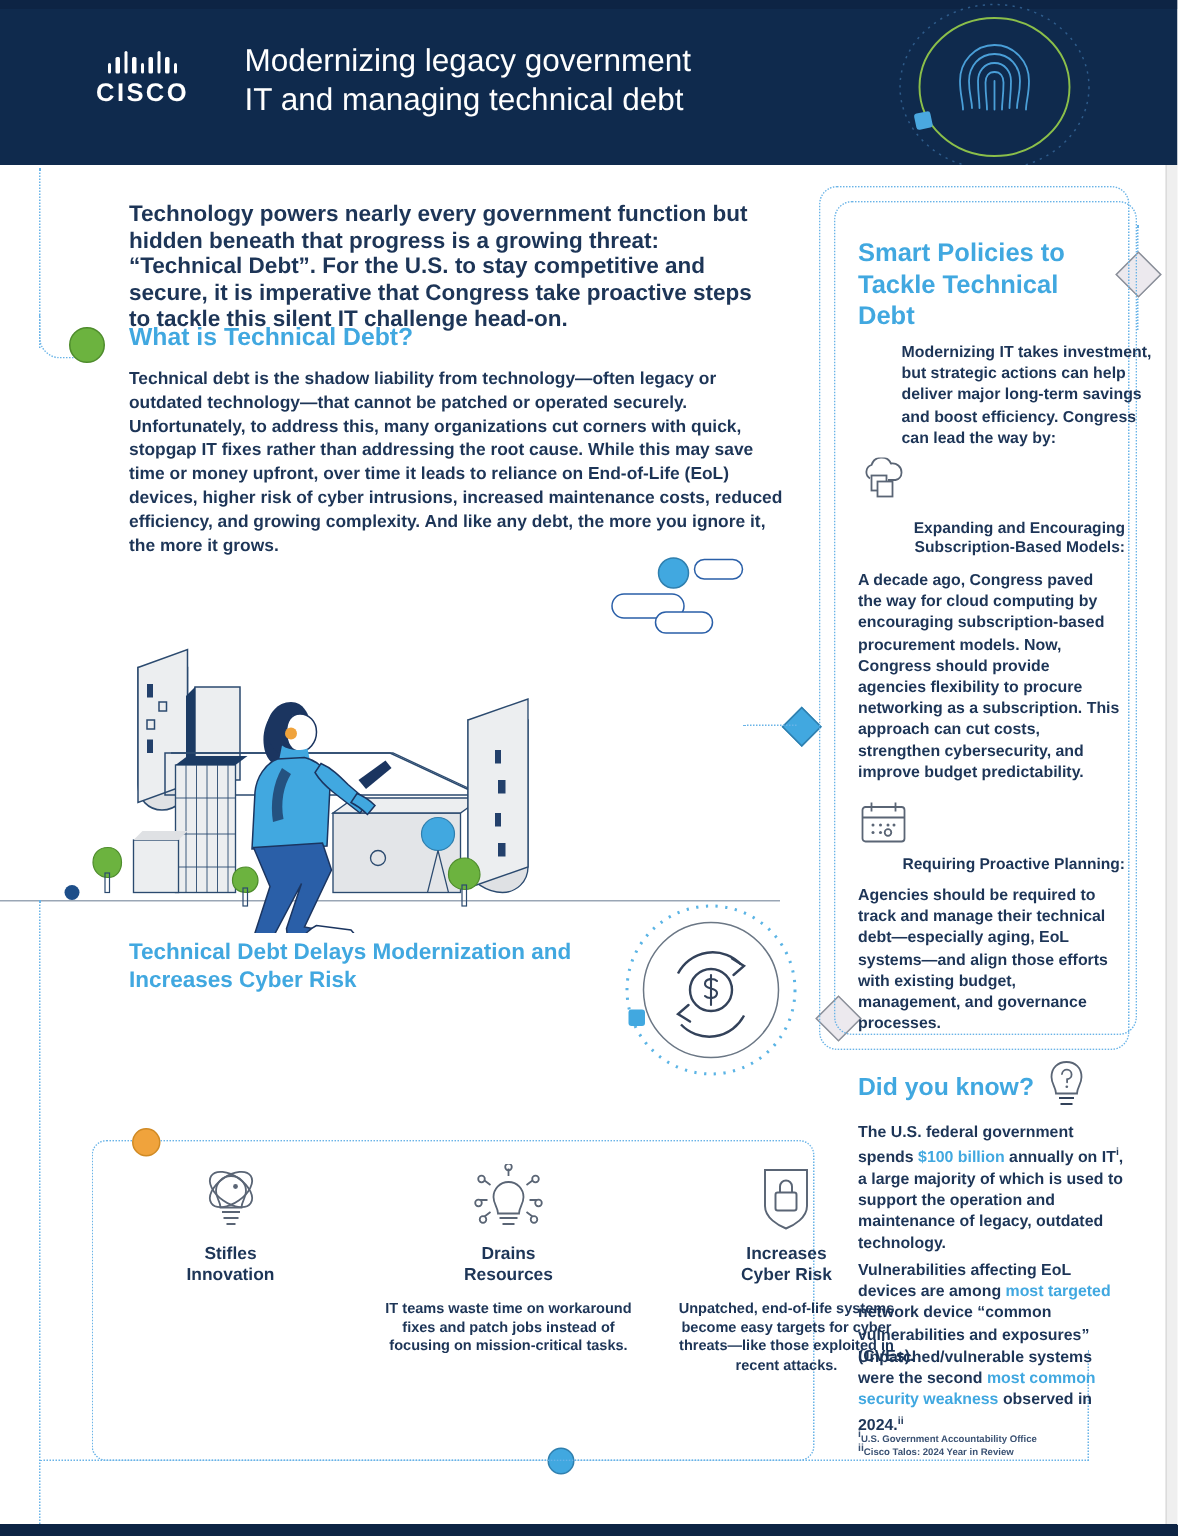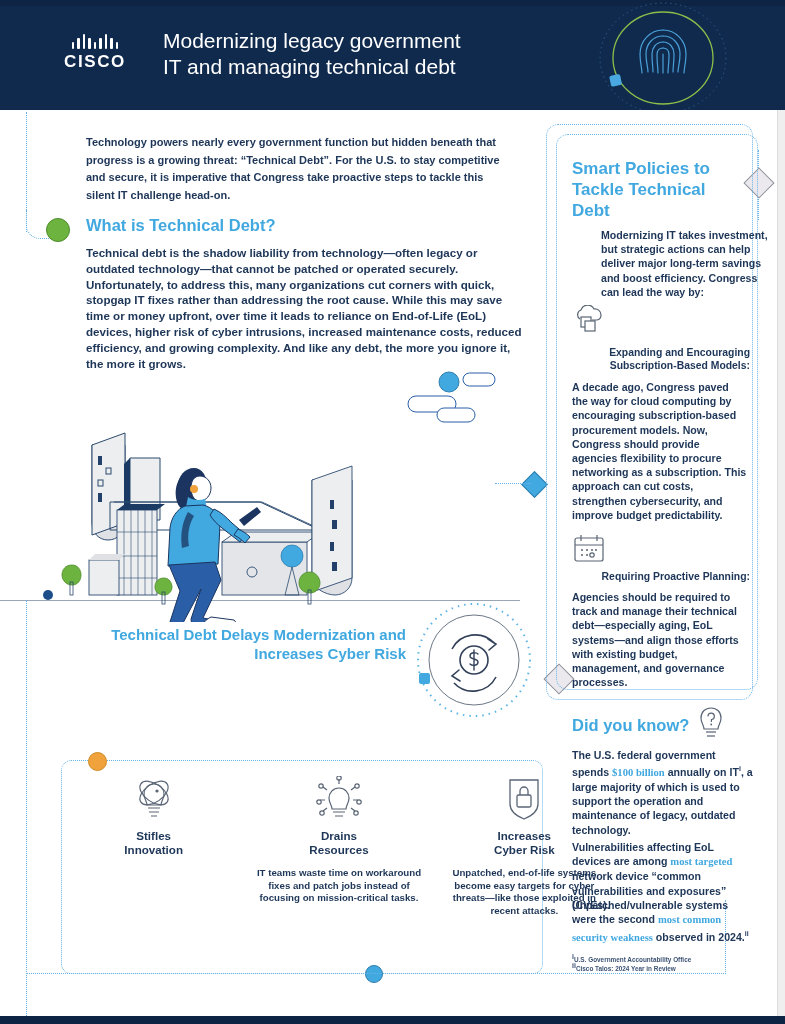--- a/index.html
+++ b/index.html
@@ -28,27 +28,27 @@
   .vdot{border-left:1.5px dotted #69b3e7;}
   .hdot{border-top:1.5px dotted #69b3e7;}
   .dot-green{position:absolute;width:22px;height:22px;border-radius:50%;background:#6cb33f;border:1px solid #4e8c2c;}
   .dot-blue{position:absolute;width:16px;height:16px;border-radius:50%;background:#41a8e0;border:1px solid #2f7fae;}
   .dot-navy{position:absolute;width:10px;height:10px;border-radius:50%;background:#1d4e89;}
   .dot-orange{position:absolute;width:17px;height:17px;border-radius:50%;background:#f0a33c;border:1px solid #d08a24;}
   .diamond-grey{position:absolute;width:20px;height:20px;background:#ece9ee;border:1.5px solid #8a8f99;transform:rotate(45deg);}
   .diamond-blue{position:absolute;width:17px;height:17px;background:#41a8e0;border:1.5px solid #2f7fae;transform:rotate(45deg);}
 
   
-  .intro{position:absolute;left:86px;top:134px;width:428px;font-size:11px;line-height:17.6px;font-weight:bold;color:#1d3557;}
+  .intro{position:absolute;left:86px;top:134px;width:428px;font-size:15px;line-height:17.6px;font-weight:bold;color:#1d3557;}
   .sec-h1{position:absolute;left:86px;top:215px;width:430px;font-size:16.5px;line-height:21px;color:#41a8e0;font-weight:bold;}
   .body1{position:absolute;left:86px;top:245px;width:442px;font-size:11.6px;line-height:15.8px;font-weight:bold;color:#1d3557;}
 
   .illo{position:absolute;left:42px;top:360px;width:400px;height:262px;}
 
-  .sec-h2{position:absolute;left:86px;top:625px;width:320px;font-size:15px;line-height:19px;color:#41a8e0;font-weight:bold;text-align:right;}
+  .sec-h2{position:absolute;left:86px;top:625px;width:320px;font-size:15px;line-height:19px;color:#41a8e0;font-weight:bold;}
   .body2{position:absolute;left:86px;top:679px;width:308px;font-size:11.6px;line-height:15.4px;font-weight:bold;color:#1d3557;}
 
   .cyclebox{position:absolute;left:404px;top:601px;width:140px;height:118px;}
 
   
   .cards-box{position:absolute;left:61px;top:760px;width:480px;height:212px;border:1.5px dotted #69b3e7;border-radius:10px;}
   .cards{position:absolute;left:61px;top:775px;width:556px;height:190px;display:flex;}
   .card{flex:1;text-align:center;padding:0 8px;box-sizing:border-box;}
   .card-icon{height:48px;display:flex;align-items:center;justify-content:center;margin-bottom:6px;}
   .card-title{font-size:11.6px;line-height:14px;font-weight:bold;color:#1d3557;margin-bottom:10px;}
@@ -58,21 +58,21 @@
   .side-outer{position:absolute;left:546px;top:124px;width:205px;height:574px;border:1.5px dotted #69b3e7;border-radius:12px;}
   .side-inner{position:absolute;left:556px;top:134px;width:200px;height:554px;border:1.5px dotted #69b3e7;border-radius:12px;}
   .side-h{position:absolute;left:572px;top:158px;width:170px;font-size:17px;line-height:21px;color:#41a8e0;font-weight:bold;}
   .side-p{position:absolute;font-size:10.6px;line-height:14.2px;font-weight:bold;color:#1d3557;width:175px;left:572px;}
   .side-sub{position:absolute;font-size:10.4px;line-height:13.4px;font-weight:bold;color:#1d3557;width:178px;left:572px;text-align:right;}
   .side-icon{position:absolute;left:572px;width:34px;height:30px;}
 
   .dyk-h{position:absolute;left:572px;top:716px;font-size:16.5px;color:#41a8e0;font-weight:bold;}
   .dyk-bulb{position:absolute;left:696px;top:706px;width:30px;height:34px;}
   .dyk-p{position:absolute;left:572px;width:182px;font-size:10.6px;line-height:14.2px;font-weight:bold;color:#1d3557;}
-  .hl{color:#41a8e0;font-weight:bold;font-family:Liberation Serif, serif;}
+  .hl{color:#41a8e0;font-weight:bold;}
   .foot{position:absolute;left:572px;width:190px;font-size:6.4px;line-height:8.4px;font-weight:bold;color:#3b5273;}
   .sup{font-size:7px;vertical-align:super;}
 
   .bottom-bar{position:absolute;left:0;top:1016px;width:785px;height:8px;background:#0d2444;}
   .right-edge{position:absolute;left:777px;top:110px;width:8px;height:906px;background:#efefef;border-left:1px solid #dcdcdc;}
   .hairline{position:absolute;left:0;top:600px;width:520px;border-top:1px solid #9aa6b5;}
 </style>
 </head>
 <body>
 

